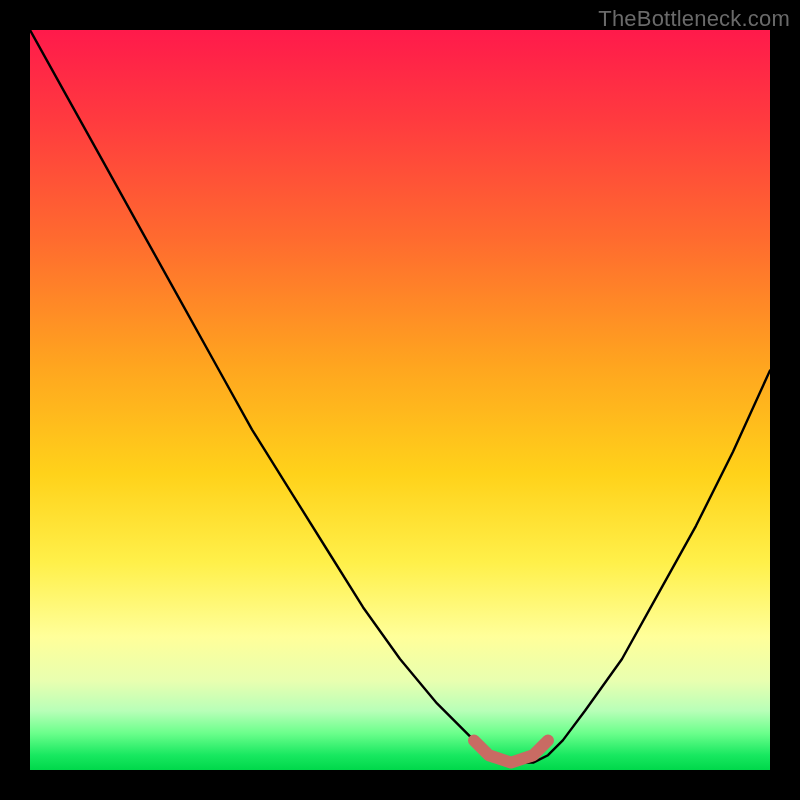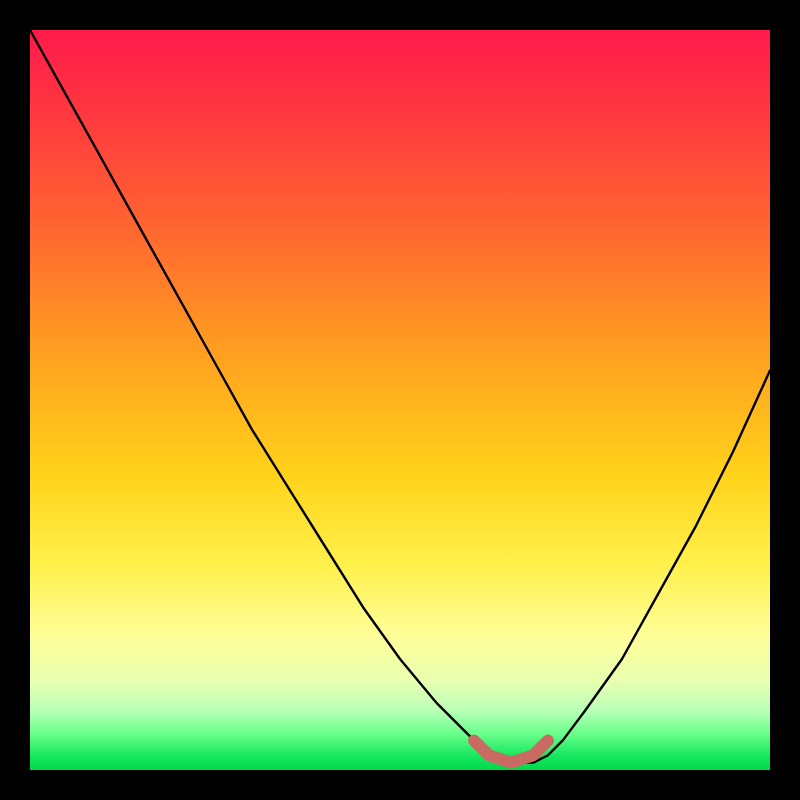--- a/index.html
+++ b/index.html
@@ -45,20 +45,21 @@
     font-size: 22px;
     color: #6a6a6a;
     letter-spacing: 0.2px;
     user-select: none;
   }
 </style>
 </head>
 <body>
 
 <div class="stage">
+  <div class="attribution">TheBottleneck.com</div>
 
   <div class="plot">
     <svg class="curve-layer" viewBox="0 0 740 740" preserveAspectRatio="none">
       <path id="curve-path" fill="none" stroke="#000" stroke-width="2.4" stroke-linecap="round" stroke-linejoin="round" d="M0.00 0.00 L37.00 66.60 L74.00 133.20 L111.00 199.80 L148.00 266.40 L185.00 333.00 L222.00 399.60 L259.00 458.80 L296.00 518.00 L333.00 577.20 L370.00 629.00 L407.00 673.40 L444.00 710.40 L458.80 725.20 L481.00 732.60 L503.20 732.60 L518.00 725.20 L532.80 710.40 L555.00 680.80 L592.00 629.00 L629.00 562.40 L666.00 495.80 L703.00 421.80 L740.00 340.40"></path>
       <path id="marker-path" fill="none" stroke="#c96b63" stroke-width="12" stroke-linecap="round" stroke-linejoin="round" d="M444.00 710.40 L458.80 725.20 L481.00 732.60 L503.20 725.20 L518.00 710.40"></path>
     </svg>
   </div>
 </div>
 
 </body></html>

